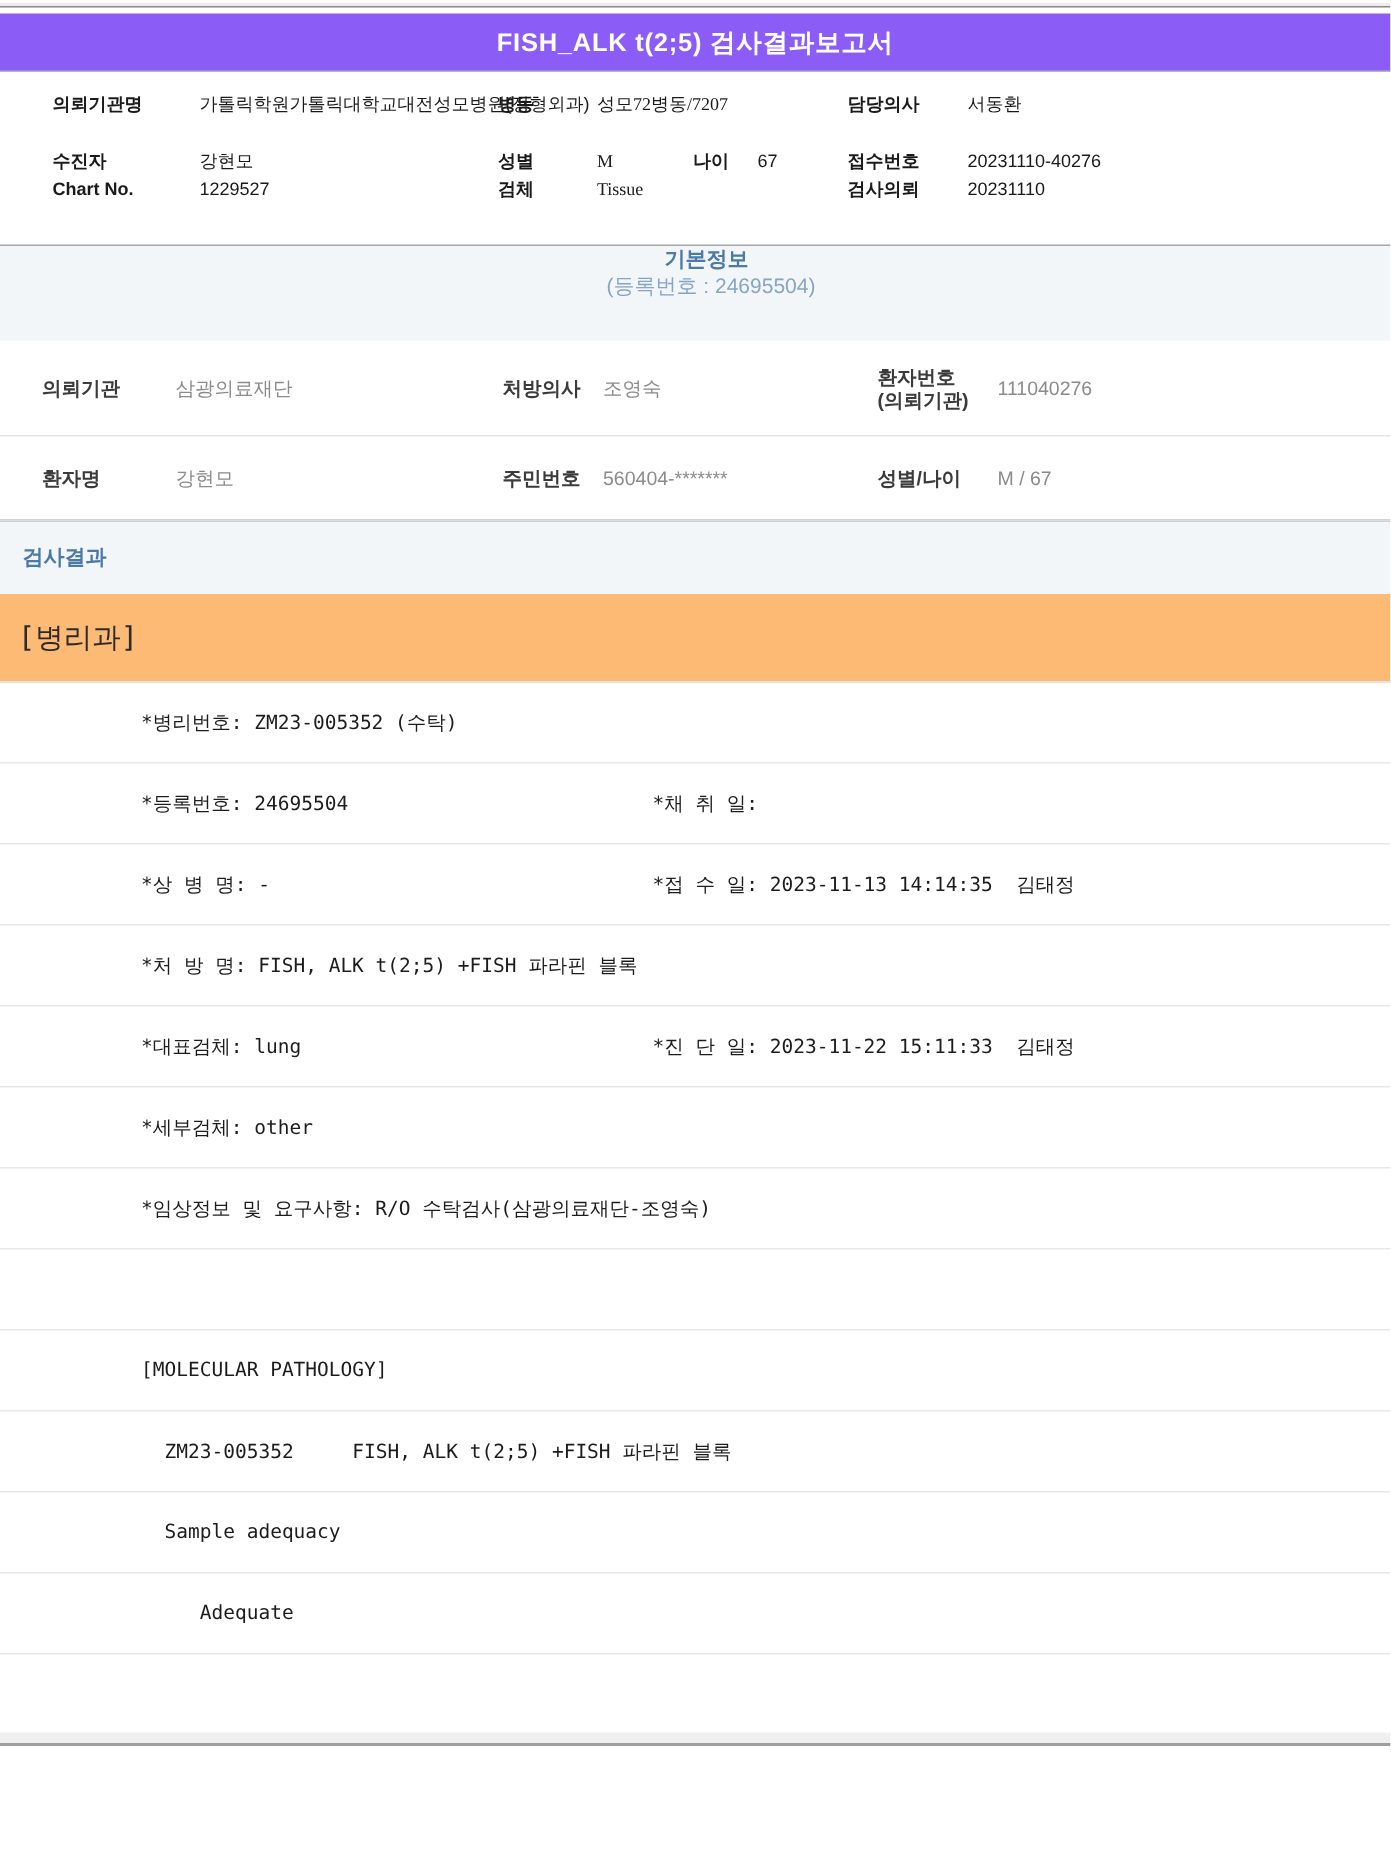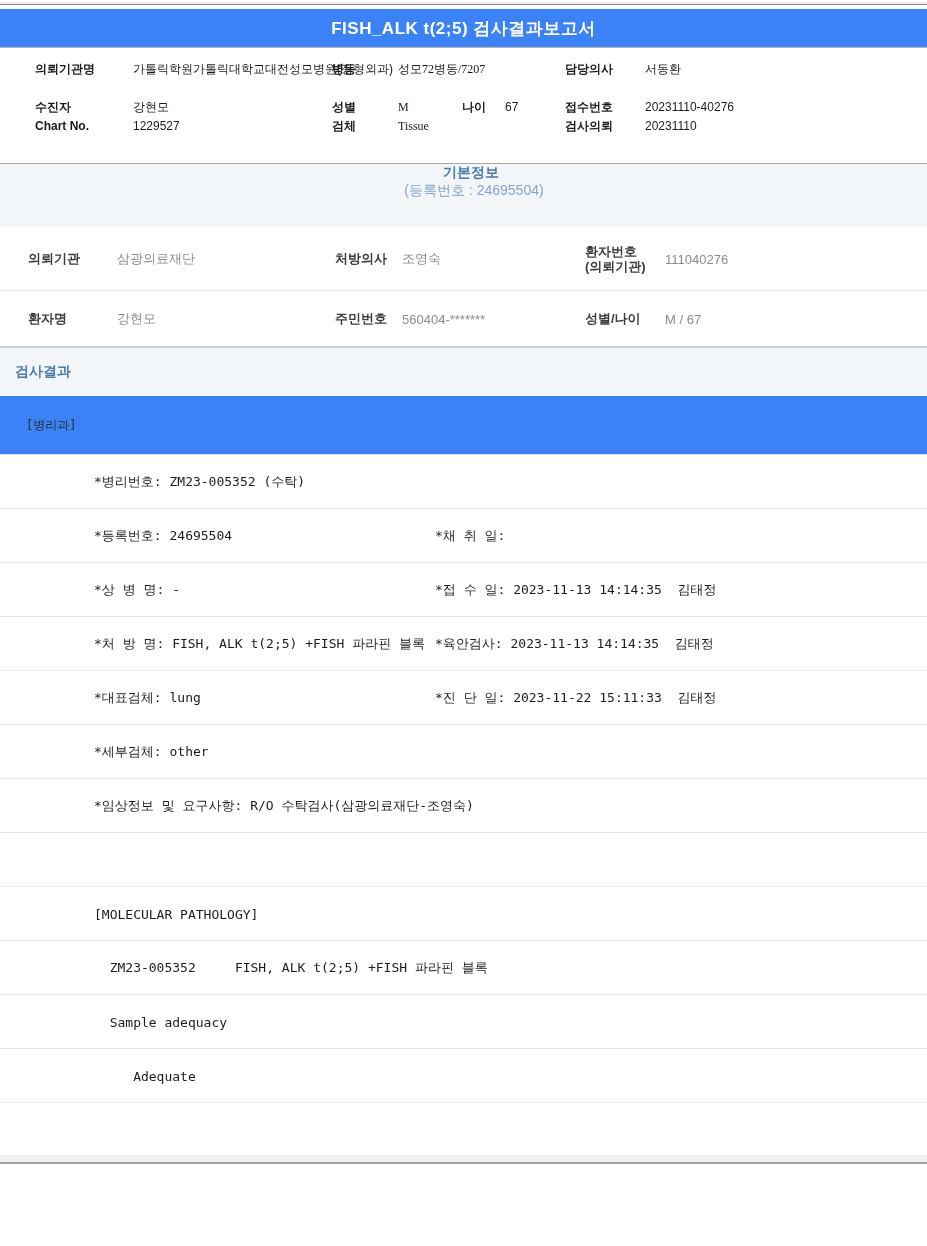--- a/index.html
+++ b/index.html
@@ -5,21 +5,21 @@
   html,body{margin:0;padding:0;}
   body{
     width:927px;height:1246px;position:relative;background:#fff;
     font-family:"Liberation Sans",sans-serif;color:#1a1a1a;overflow:hidden;
   }
   
   .top-strip{margin-top:2px;height:2px;background:#ececec;border-bottom:1px solid #8d8d8d;}
   .top-gap{height:4px;}
   
   .title-bar{
-    height:38px;background:#3b82f6;border-bottom:1px solid #b5b5b5;
+    height:38px;background:#8b5cf6;border-bottom:1px solid #b5b5b5;
     display:flex;align-items:center;justify-content:center;
   }
   .title-bar span{color:#fff;font-weight:bold;font-size:17px;letter-spacing:0.5px;}
   
   .header-info{position:relative;height:115px;font-size:12px;}
   .hline{position:absolute;left:0;right:0;height:16px;}
   .hline span{position:absolute;top:0;white-space:nowrap;line-height:16px;}
   .hl{left:35px;font-weight:bold;}
   .hv{left:133px;}
   .hv-inst{z-index:1;}
@@ -49,23 +49,23 @@
   .c1l{left:28px;top:50%;transform:translateY(-50%);}
   .c1v{left:117px;top:50%;transform:translateY(-50%);}
   .c2l{left:335px;top:50%;transform:translateY(-50%);}
   .c2v{left:402px;top:50%;transform:translateY(-50%);}
   .c3l{left:585px;top:50%;transform:translateY(-50%);}
   .c3v{left:665px;top:50%;transform:translateY(-50%);}
   .c3l-2line{line-height:15px;}
   .c3l-2line span{position:static;display:block;}
   
   .dept-row{
-    height:58px;background:#3b82f6;border-bottom:1px solid #e2e2e2;
-    display:flex;align-items:center;padding-left:26px;
-    font-family:"DejaVu Sans Mono",monospace;font-size:12px;color:#2b2b2b;
+    height:58px;background:#fdba74;border-bottom:1px solid #e2e2e2;
+    display:flex;align-items:center;padding-left:12px;
+    font-family:"DejaVu Sans Mono",monospace;font-size:19px;color:#2b2b2b;
   }
   .rrow{
     position:relative;height:53px;border-bottom:1px solid #e8e8e8;
     font-family:"DejaVu Sans Mono",monospace;font-size:13px;color:#1c1c1c;
   }
   .rrow span{position:absolute;top:50%;transform:translateY(-50%);white-space:pre;}
   .rleft{left:94px;}
   .rright{left:435px;}
   
   .footer-spacer{height:52px;}
@@ -150,21 +150,20 @@
 <div class="rrow">
   <span class="rleft">*등록번호: 24695504</span>
   <span class="rright">*채 취 일:</span>
 </div>
 <div class="rrow">
   <span class="rleft">*상 병 명: -</span>
   <span class="rright">*접 수 일: 2023-11-13 14:14:35  김태정</span>
 </div>
 <div class="rrow">
   <span class="rleft">*처 방 명: FISH, ALK t(2;5) +FISH 파라핀 블록</span>
-  <span class="rright">*육안검사: 2023-11-13 14:14:35  김태정</span>
 </div>
 <div class="rrow">
   <span class="rleft">*대표검체: lung</span>
   <span class="rright">*진 단 일: 2023-11-22 15:11:33  김태정</span>
 </div>
 <div class="rrow">
   <span class="rleft">*세부검체: other</span>
   <span class="rright"></span>
 </div>
 <div class="rrow">

